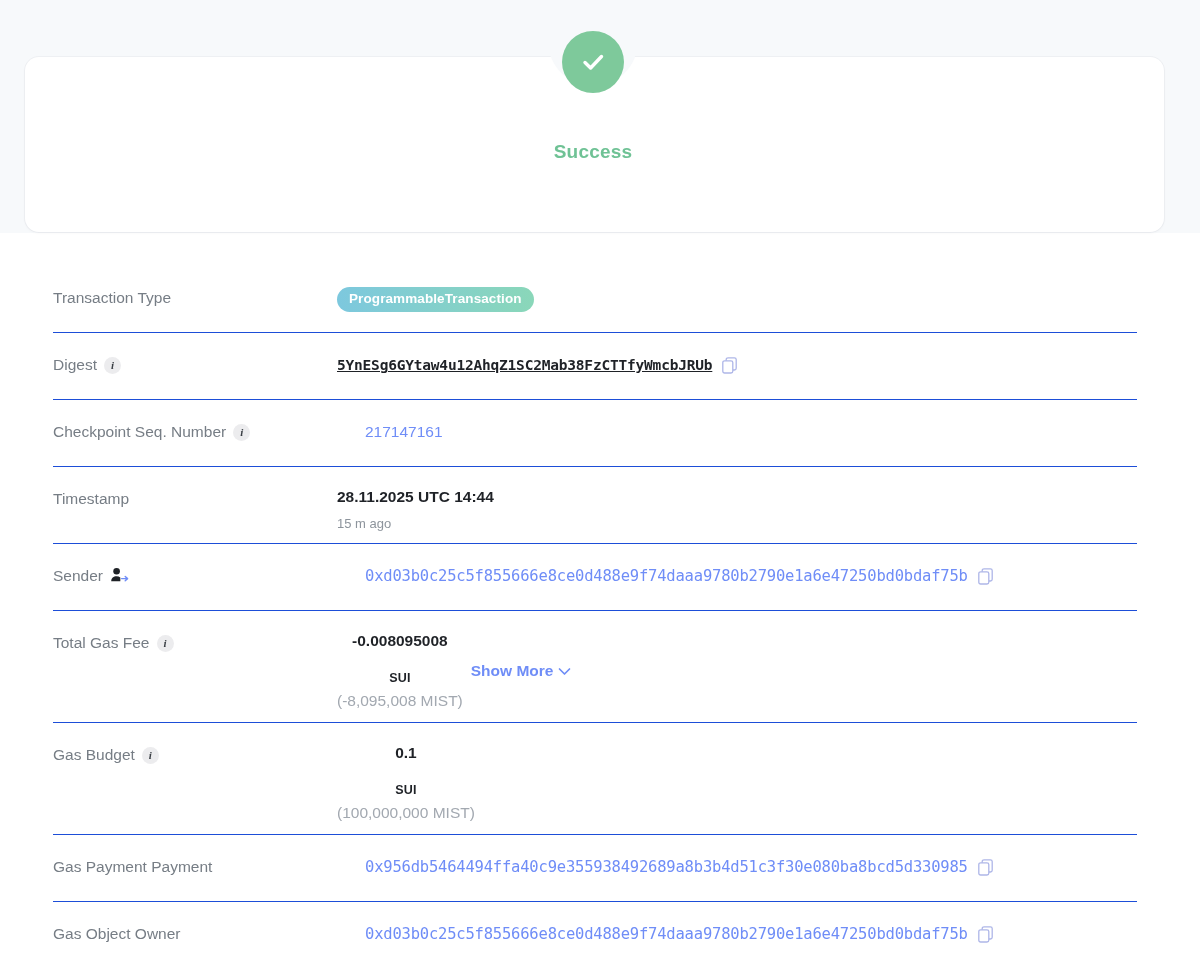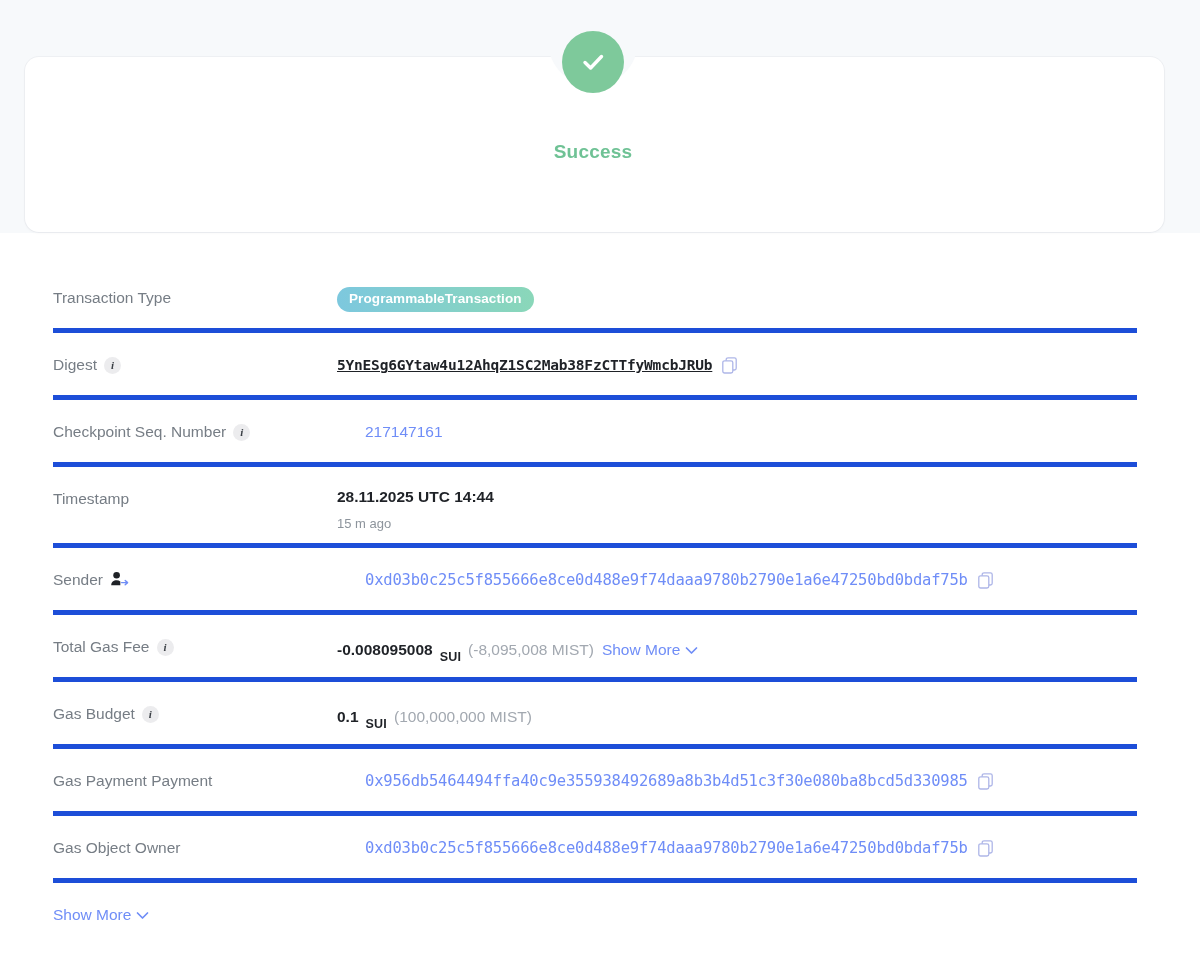--- a/index.html
+++ b/index.html
@@ -83,21 +83,21 @@
     left: 53px;
     top: 266px;
     width: 1084px;
   }
 
   .row {
     position: relative;
     display: flex;
     align-items: flex-start;
     min-height: 67px;
-    border-bottom: 5px solid #1d4ed8;
+    border-bottom: 1px solid #1d4ed8;
     padding-top: 21px;
     padding-bottom: 12px;
   }
   .row:last-child { border-bottom: none; }
 
   .row-label {
     width: 284px;
     flex: 0 0 284px;
     display: flex;
     align-items: center;
@@ -201,30 +201,30 @@
     padding: 0;
     margin-left: 2px;
   }
 
   .show-more {
     display: inline-flex;
     align-items: center;
     gap: 5px;
     color: #6f8df7;
     font-size: 15.5px;
-    font-weight: normal;
+    font-weight: bold;
     cursor: pointer;
     background: none;
     border: none;
     padding: 0;
     font-family: "Liberation Sans", sans-serif;
   }
   .chev { display: inline-block; }
 
-  .nowrap { white-space: nowrap; }
+  .nowrap { white-space: nowrap; flex-direction: column; }
   .inline-gap { display: inline-flex; align-items: center; gap: 7px; }
 </style>
 </head>
 <body>
 
 <div class="page">
 
   <div class="banner-bg"></div>
 
   <div class="status-card"></div>

